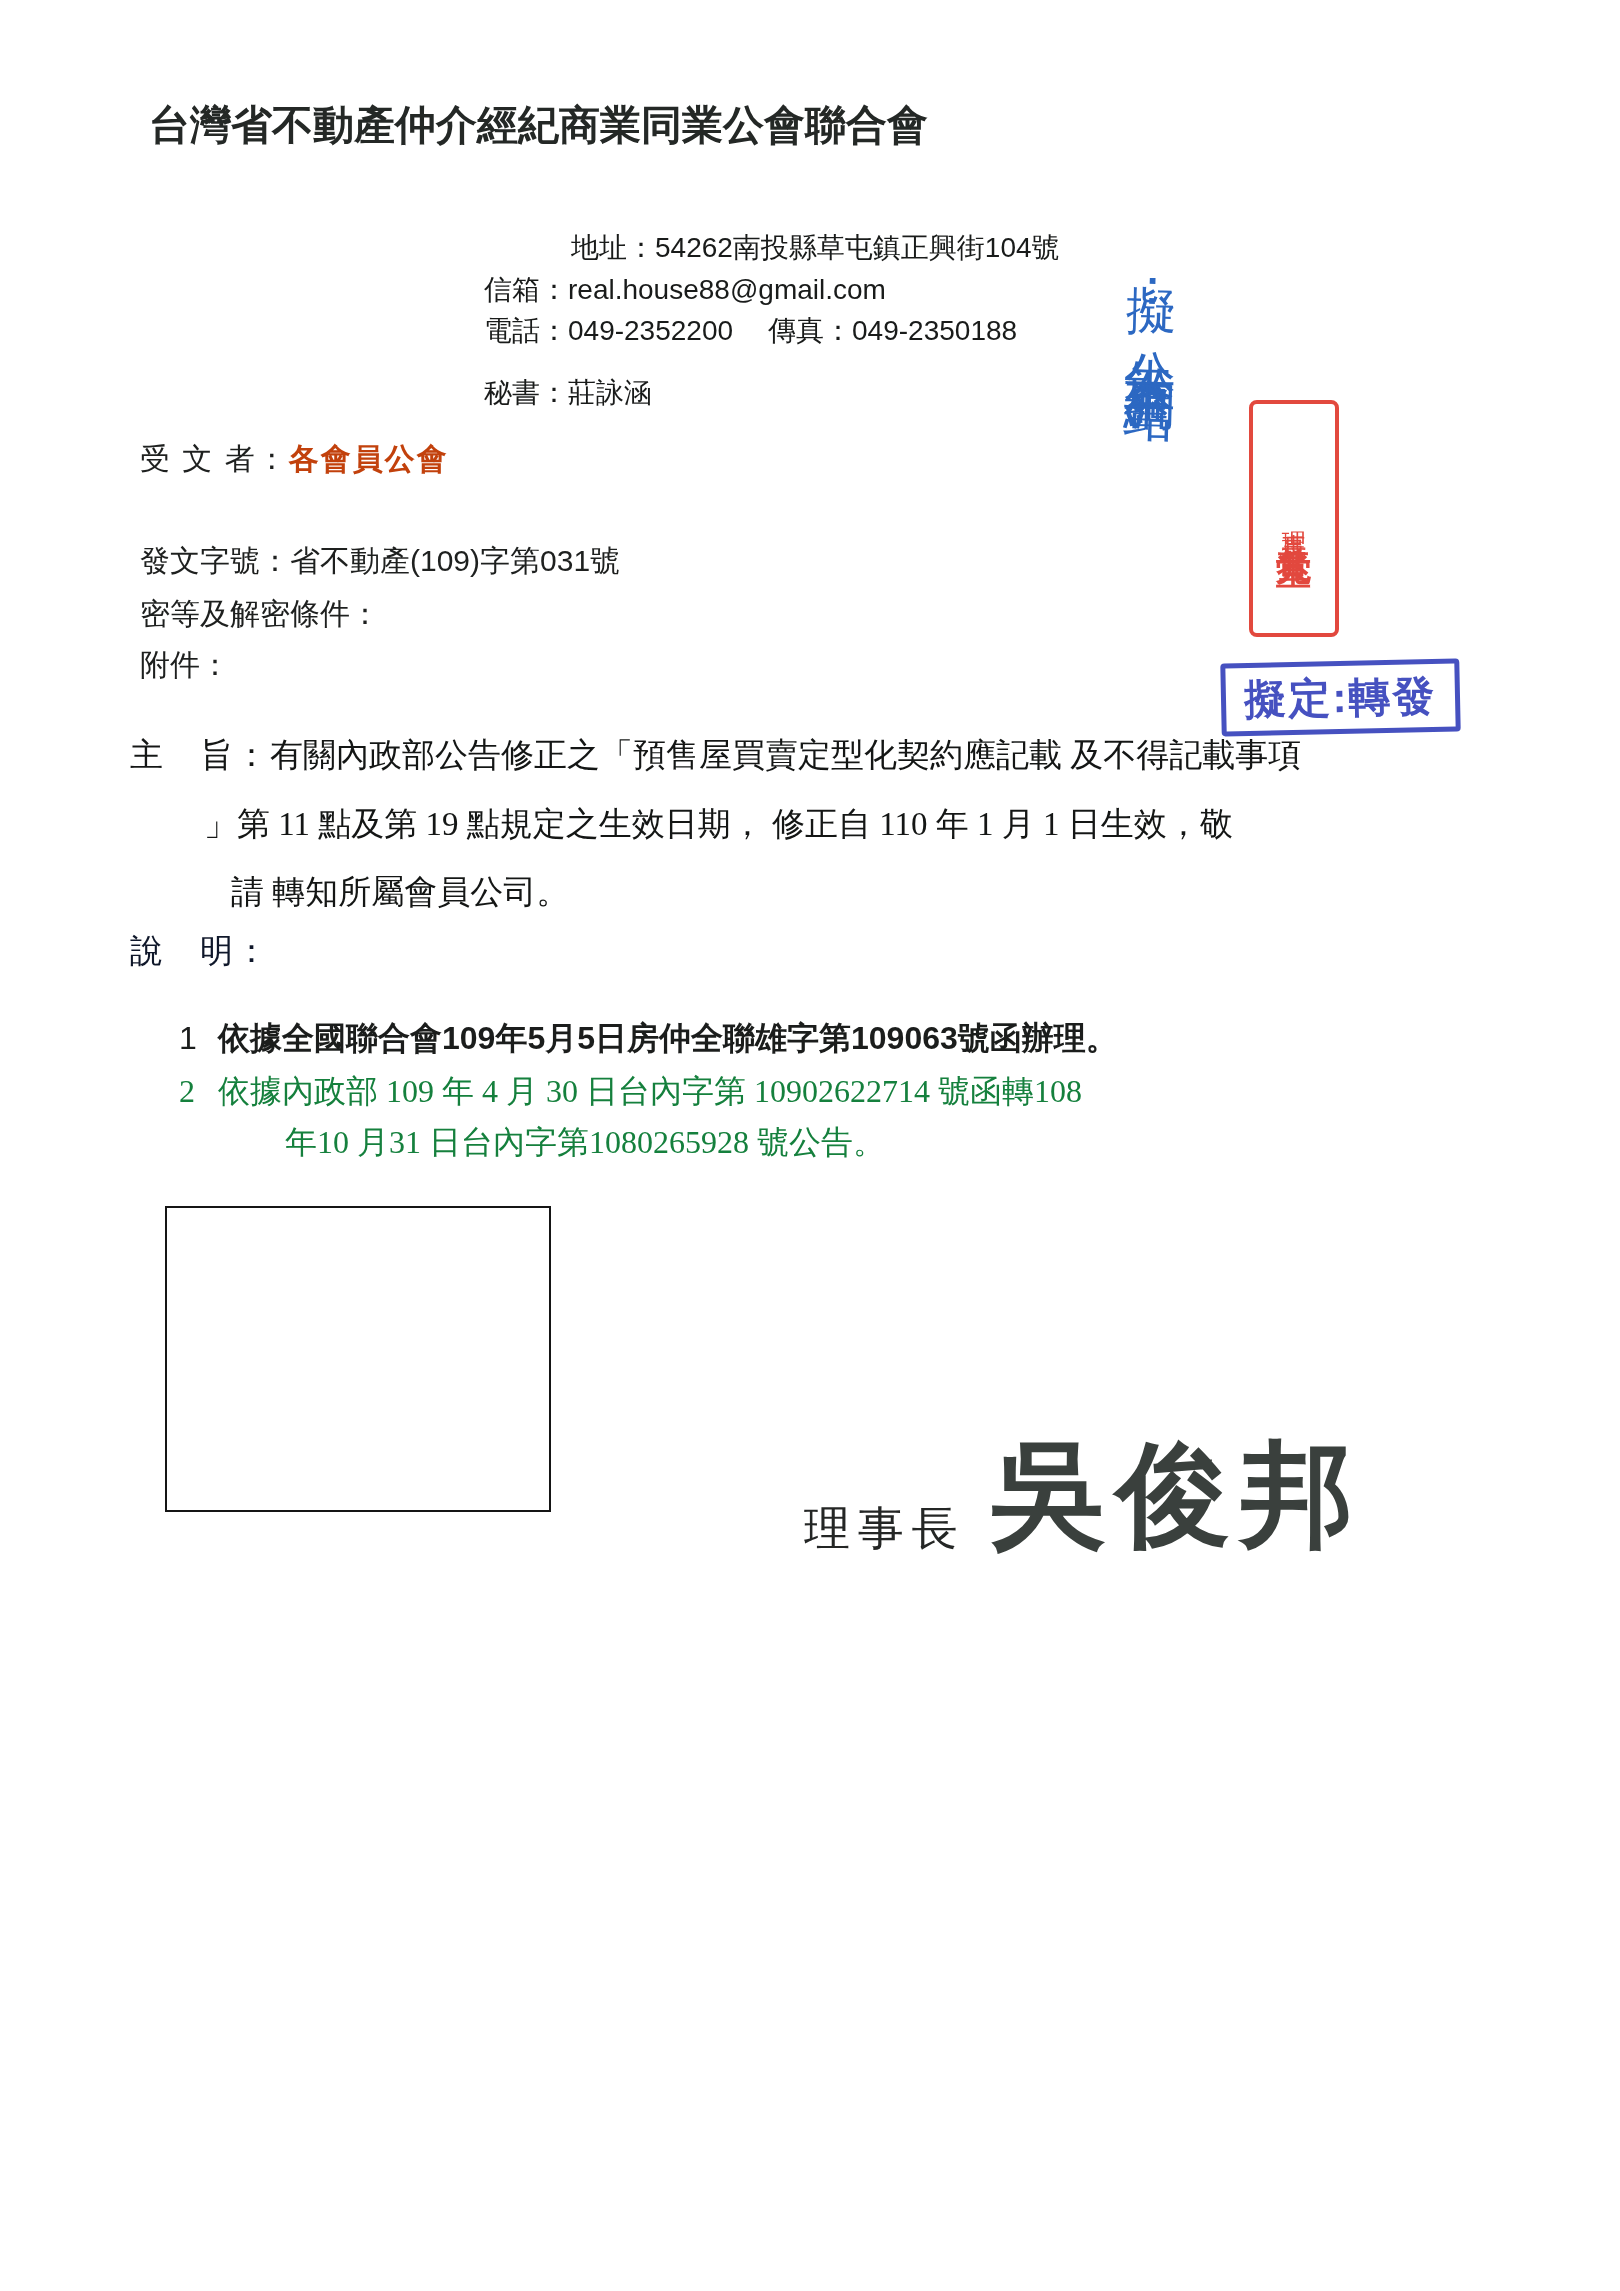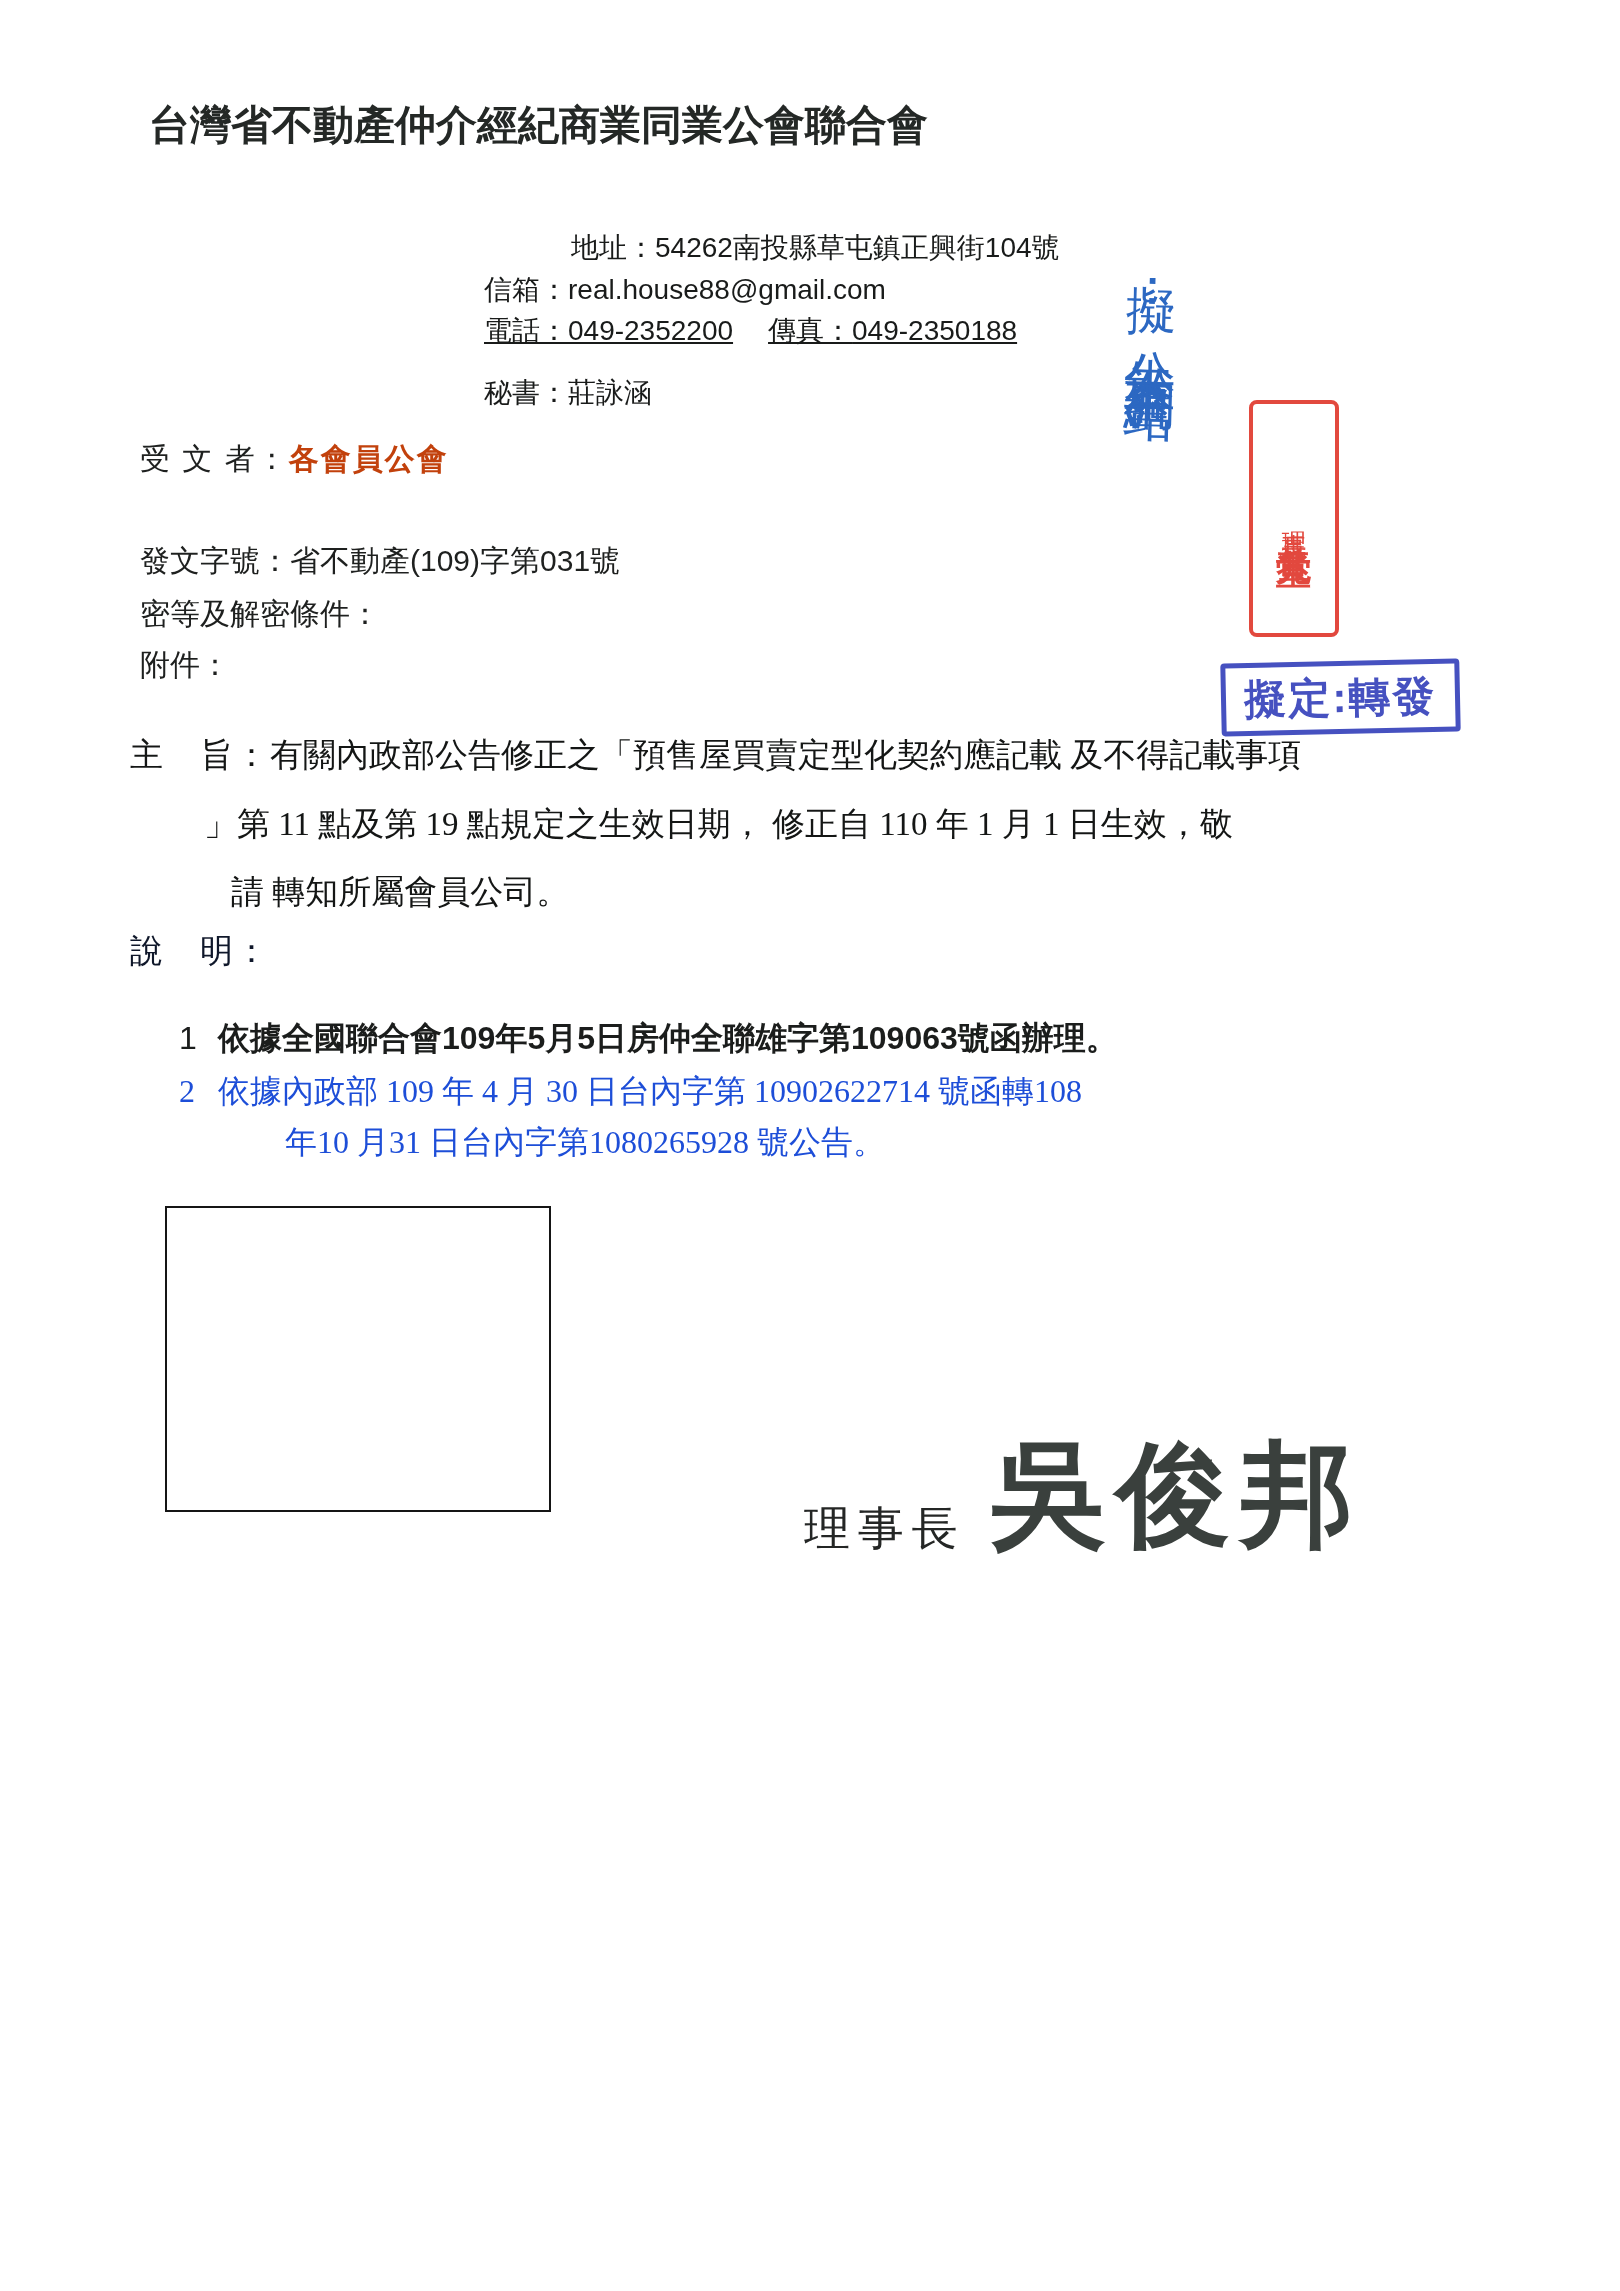--- a/index.html
+++ b/index.html
@@ -10,41 +10,41 @@
   .abs { position:absolute; white-space:nowrap; }
 
   .doc-title {
     left:149px; top:98px; margin:0;
     font-size:41px; font-weight:700; letter-spacing:0px; color:#242826;
   }
 
   .contact { font-size:28px; color:#191b1a; }
   .contact-address   { left:571px; top:229px; }
   .contact-email     { left:484px; top:271px; }
-  .contact-phone     { left:484px; top:312px;text-decoration:underline; }
+  .contact-phone     { left:484px; top:312px; }
   .contact-secretary { left:484px; top:374px;text-align:center; }
   .fax-label { margin-left:35px; }
 
   .meta { font-size:30px; color:#17191 8; }
   .meta-recipient      { left:140px; top:439px; letter-spacing:2px; }
   .meta-recipient .val { font-weight:700; color:#c2410c; }
   .meta-date           { left:140px; top:490px; }
   .meta-docno          { left:140px; top:541px; }
   .meta-classification { left:140px; top:594px; }
   .meta-attachment     { left:140px; top:645px; }
 
   .subject { font-family:"Liberation Serif", serif; font-size:33px; color:#141615; }
   .subject-line1 { left:130px; top:733px; }
   .subject-line1 .lbl { font-family:"Liberation Sans", sans-serif; letter-spacing:2px; }
   .subject-line2 { left:204px; top:802px; }
   .subject-line3 { left:231px; top:870px; }
 
   .explain-heading { left:130px; top:929px; font-size:33px; letter-spacing:2px; color:#0f172a;text-align:center; }
 
-  .list-item { font-size:32px; color:#1d4ed8; }
+  .list-item { font-size:32px; color:#15803d; }
   .item-no { display:inline-block; width:39px; }
   .item1 { left:179px; top:1017px; font-weight:700; color:#1b1d1c; }
   .item1 .item-no { font-weight:400; }
   .item2-l1 { left:179px; top:1070px; font-family:"Liberation Serif", serif; }
   .item2-l2 { left:285px; top:1121px; font-family:"Liberation Serif", serif; }
 
   .empty-box {
     left:165px; top:1206px; width:382px; height:302px;
     border:2.9px solid #151515; background:#ffffff;
   }

